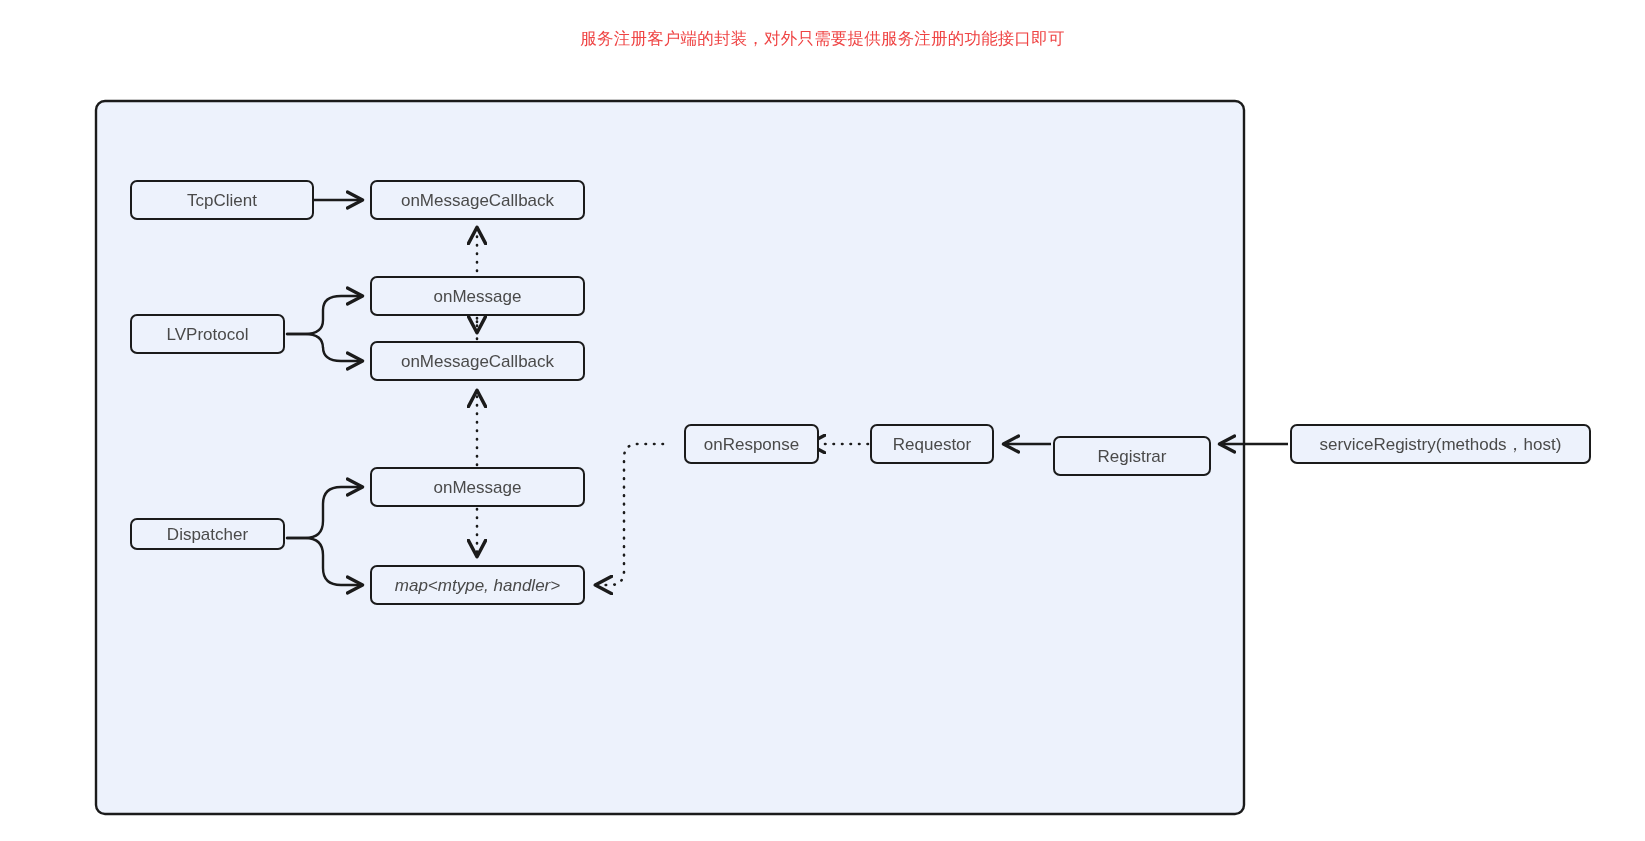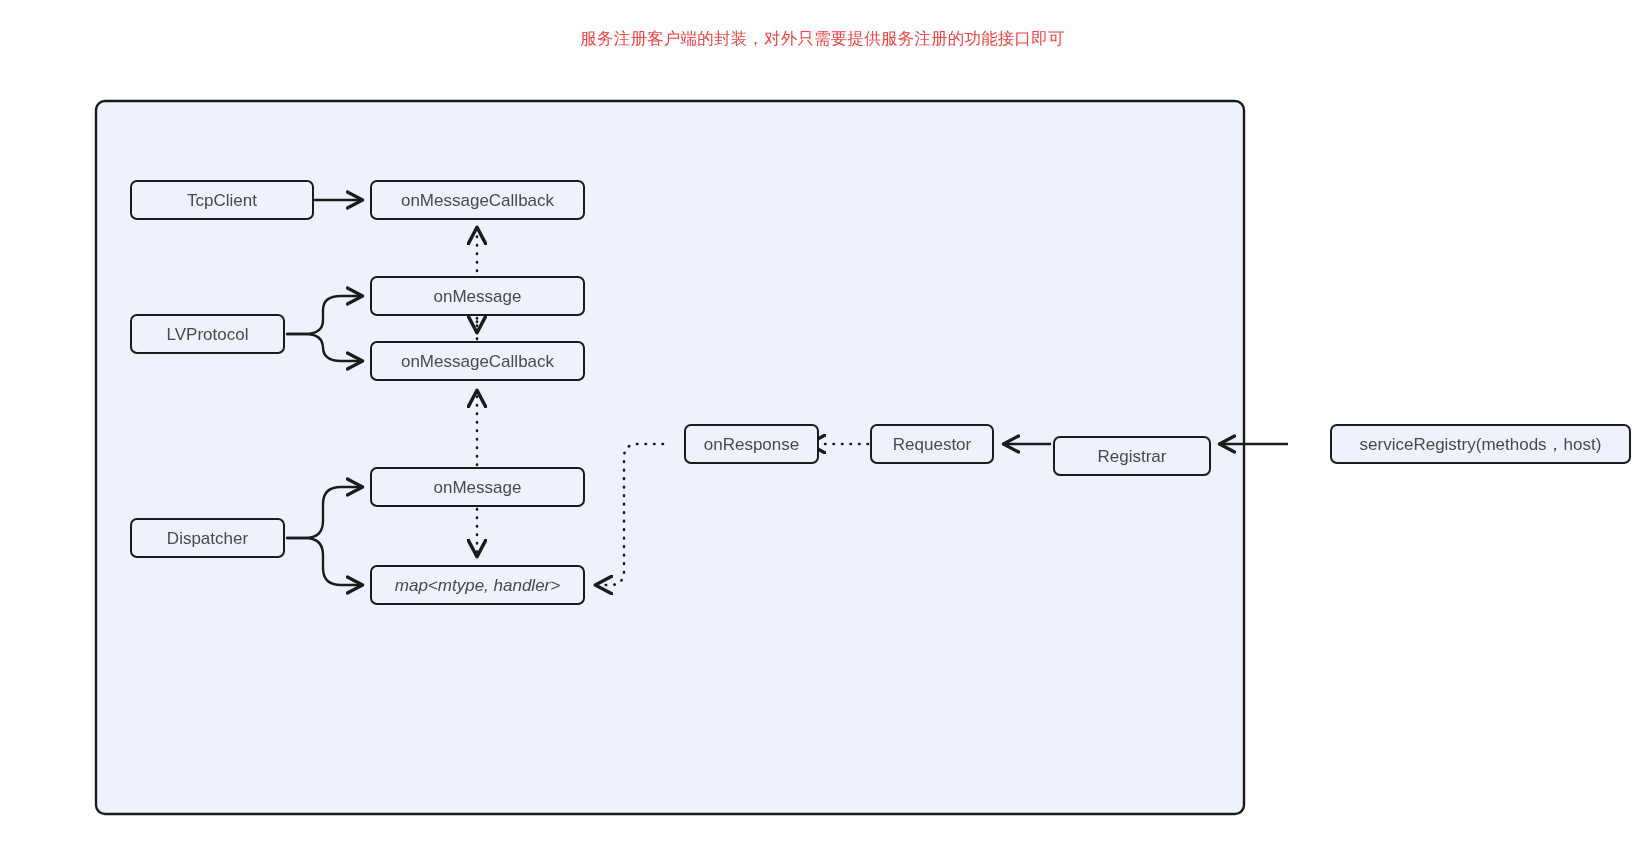--- a/index.html
+++ b/index.html
@@ -111,21 +111,21 @@
   </div>
 
   <div class="node" style="left:370px; top:276px; width:215px; height:40px;">
     <span class="node-label">onMessage</span>
   </div>
 
   <div class="node" style="left:370px; top:341px; width:215px; height:40px;">
     <span class="node-label">onMessageCallback</span>
   </div>
 
-  <div class="node" style="left:130px; top:518px; width:155px; height:40px;">
+  <div class="node" style="left:130px; top:518px; width:155px; height:32px;">
     <span class="node-label">Dispatcher</span>
   </div>
 
   <div class="node" style="left:370px; top:467px; width:215px; height:40px;">
     <span class="node-label">onMessage</span>
   </div>
 
   <div class="node" style="left:370px; top:565px; width:215px; height:40px;font-style:italic;">
     <span class="node-label">map&lt;mtype, handler&gt;</span>
   </div>
@@ -135,17 +135,17 @@
   </div>
 
   <div class="node" style="left:870px; top:424px; width:124px; height:40px;">
     <span class="node-label">Requestor</span>
   </div>
 
   <div class="node" style="left:1053px; top:436px; width:158px; height:40px;">
     <span class="node-label">Registrar</span>
   </div>
 
-  <div class="node" style="left:1330px; top:424px; width:301px; height:40px;">
+  <div class="node" style="left:1290px; top:424px; width:301px; height:40px;">
     <span class="node-label">serviceRegistry(methods，host)</span>
   </div>
 
 </div>
 
 </body></html>

